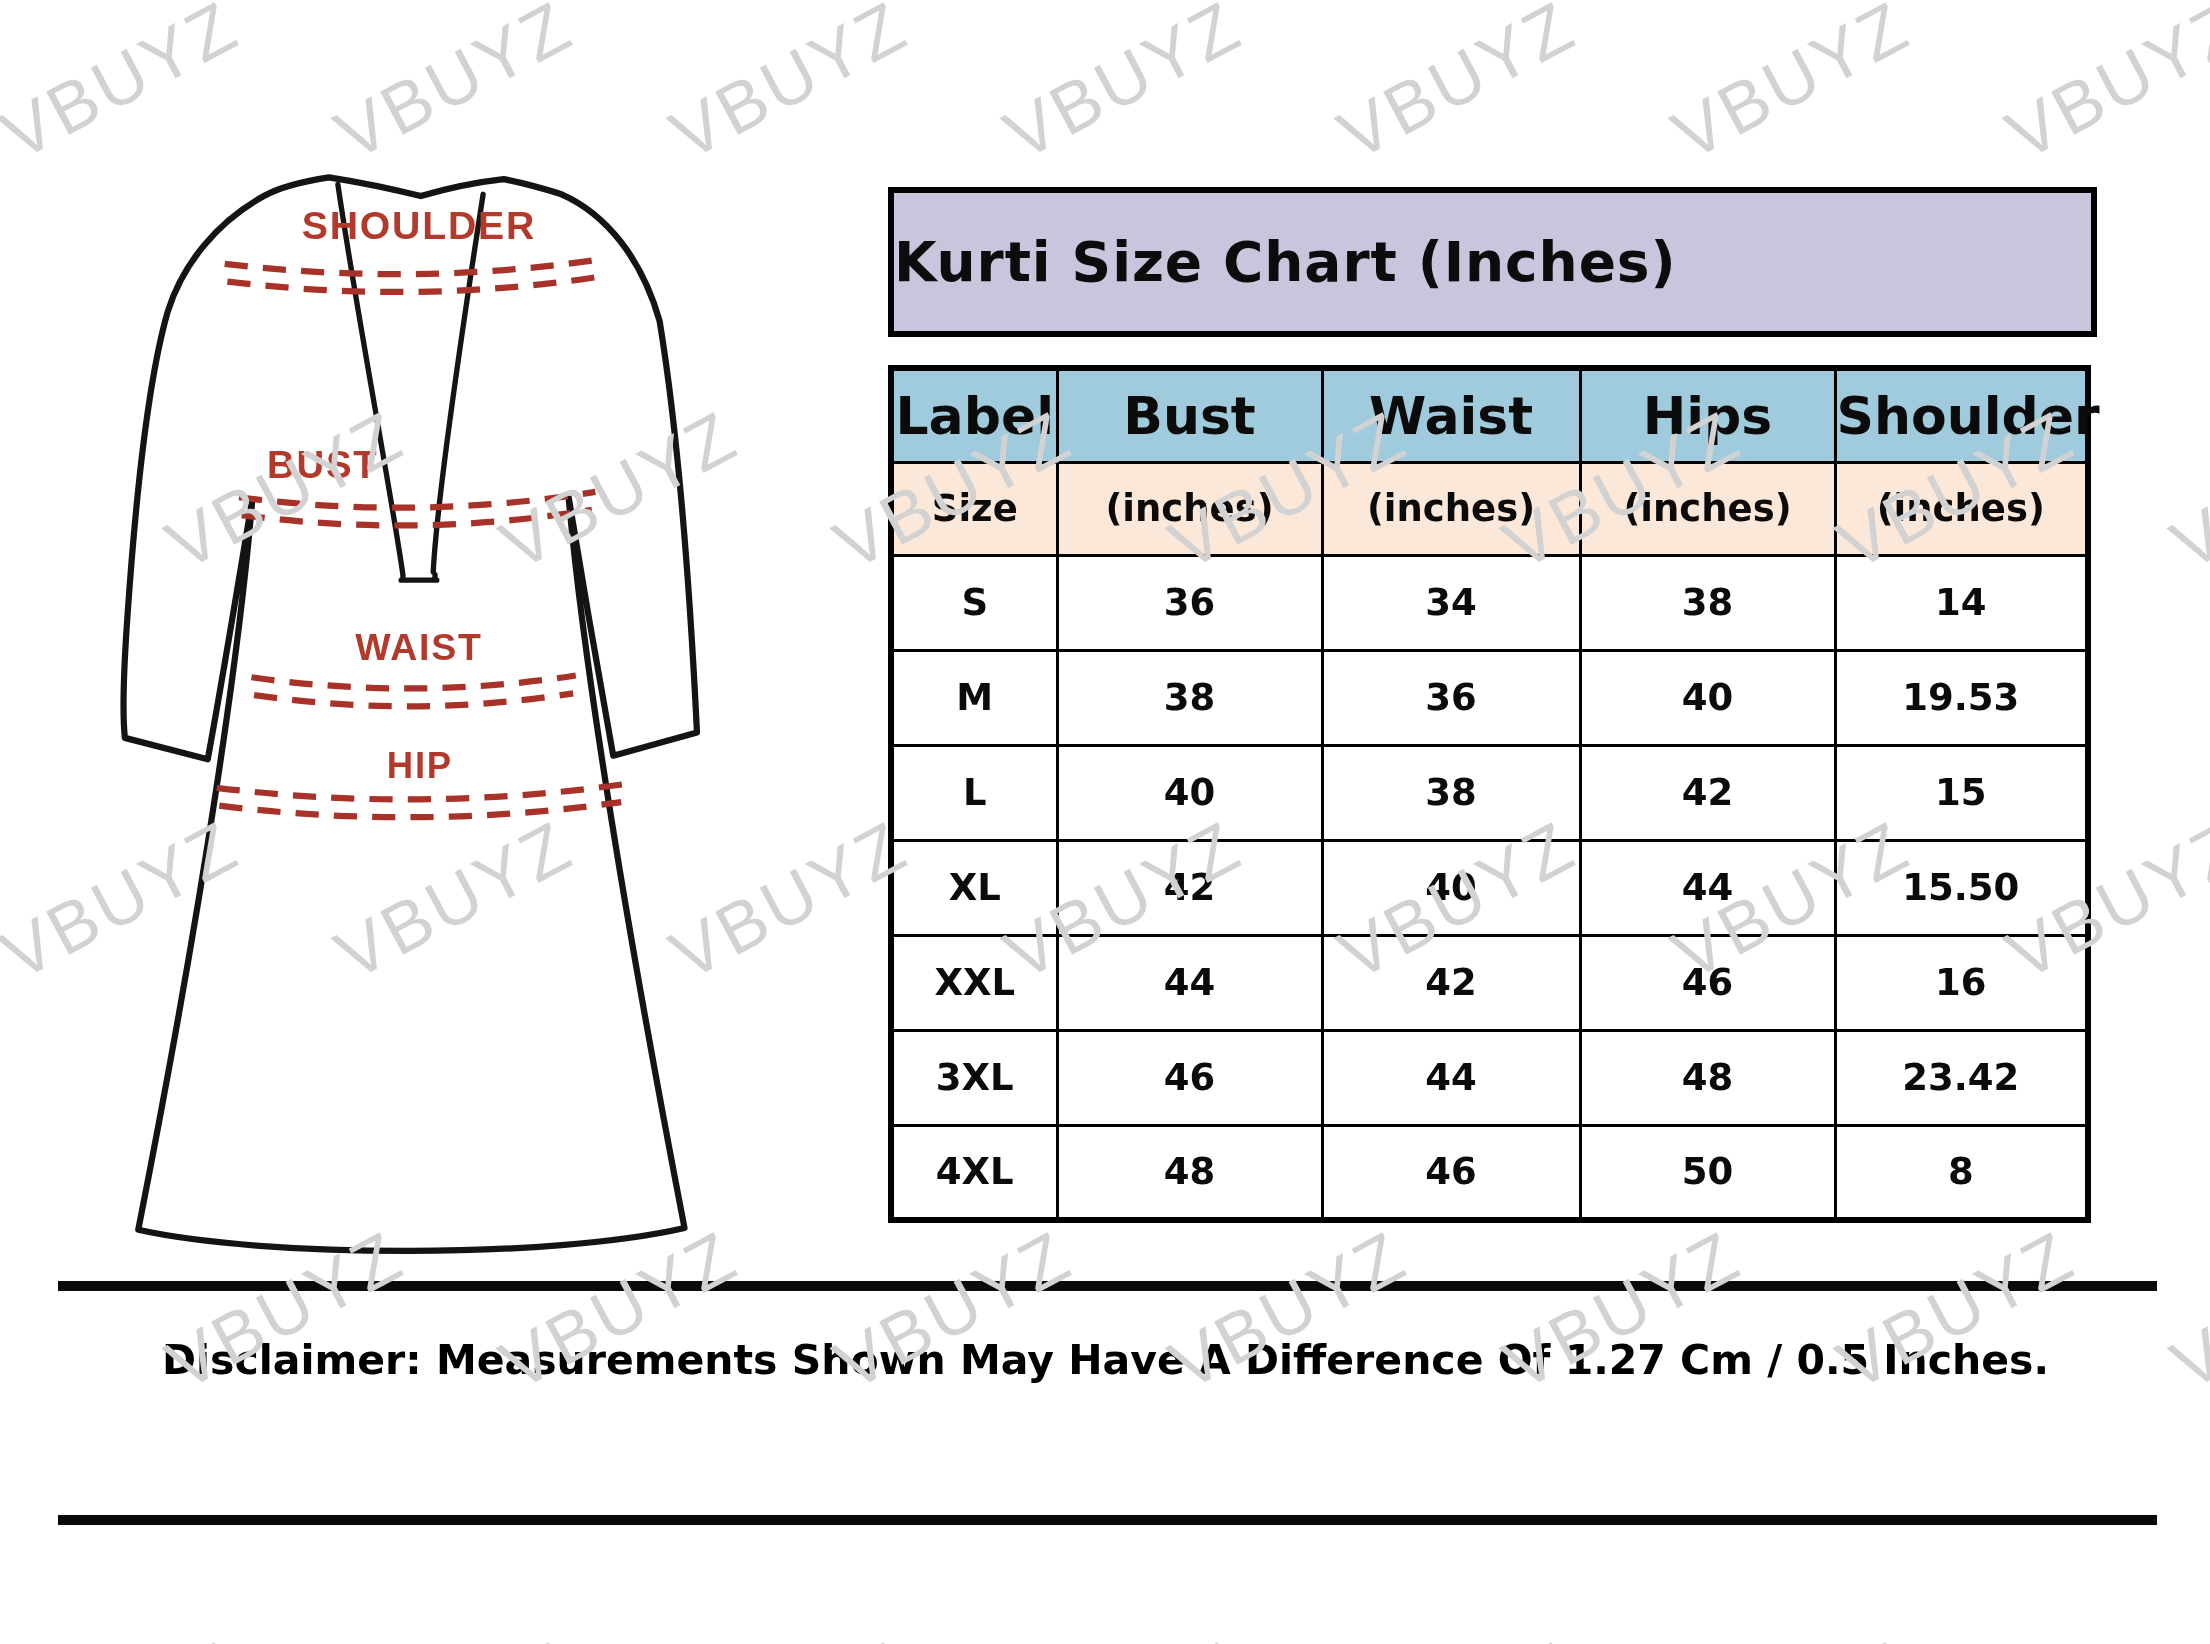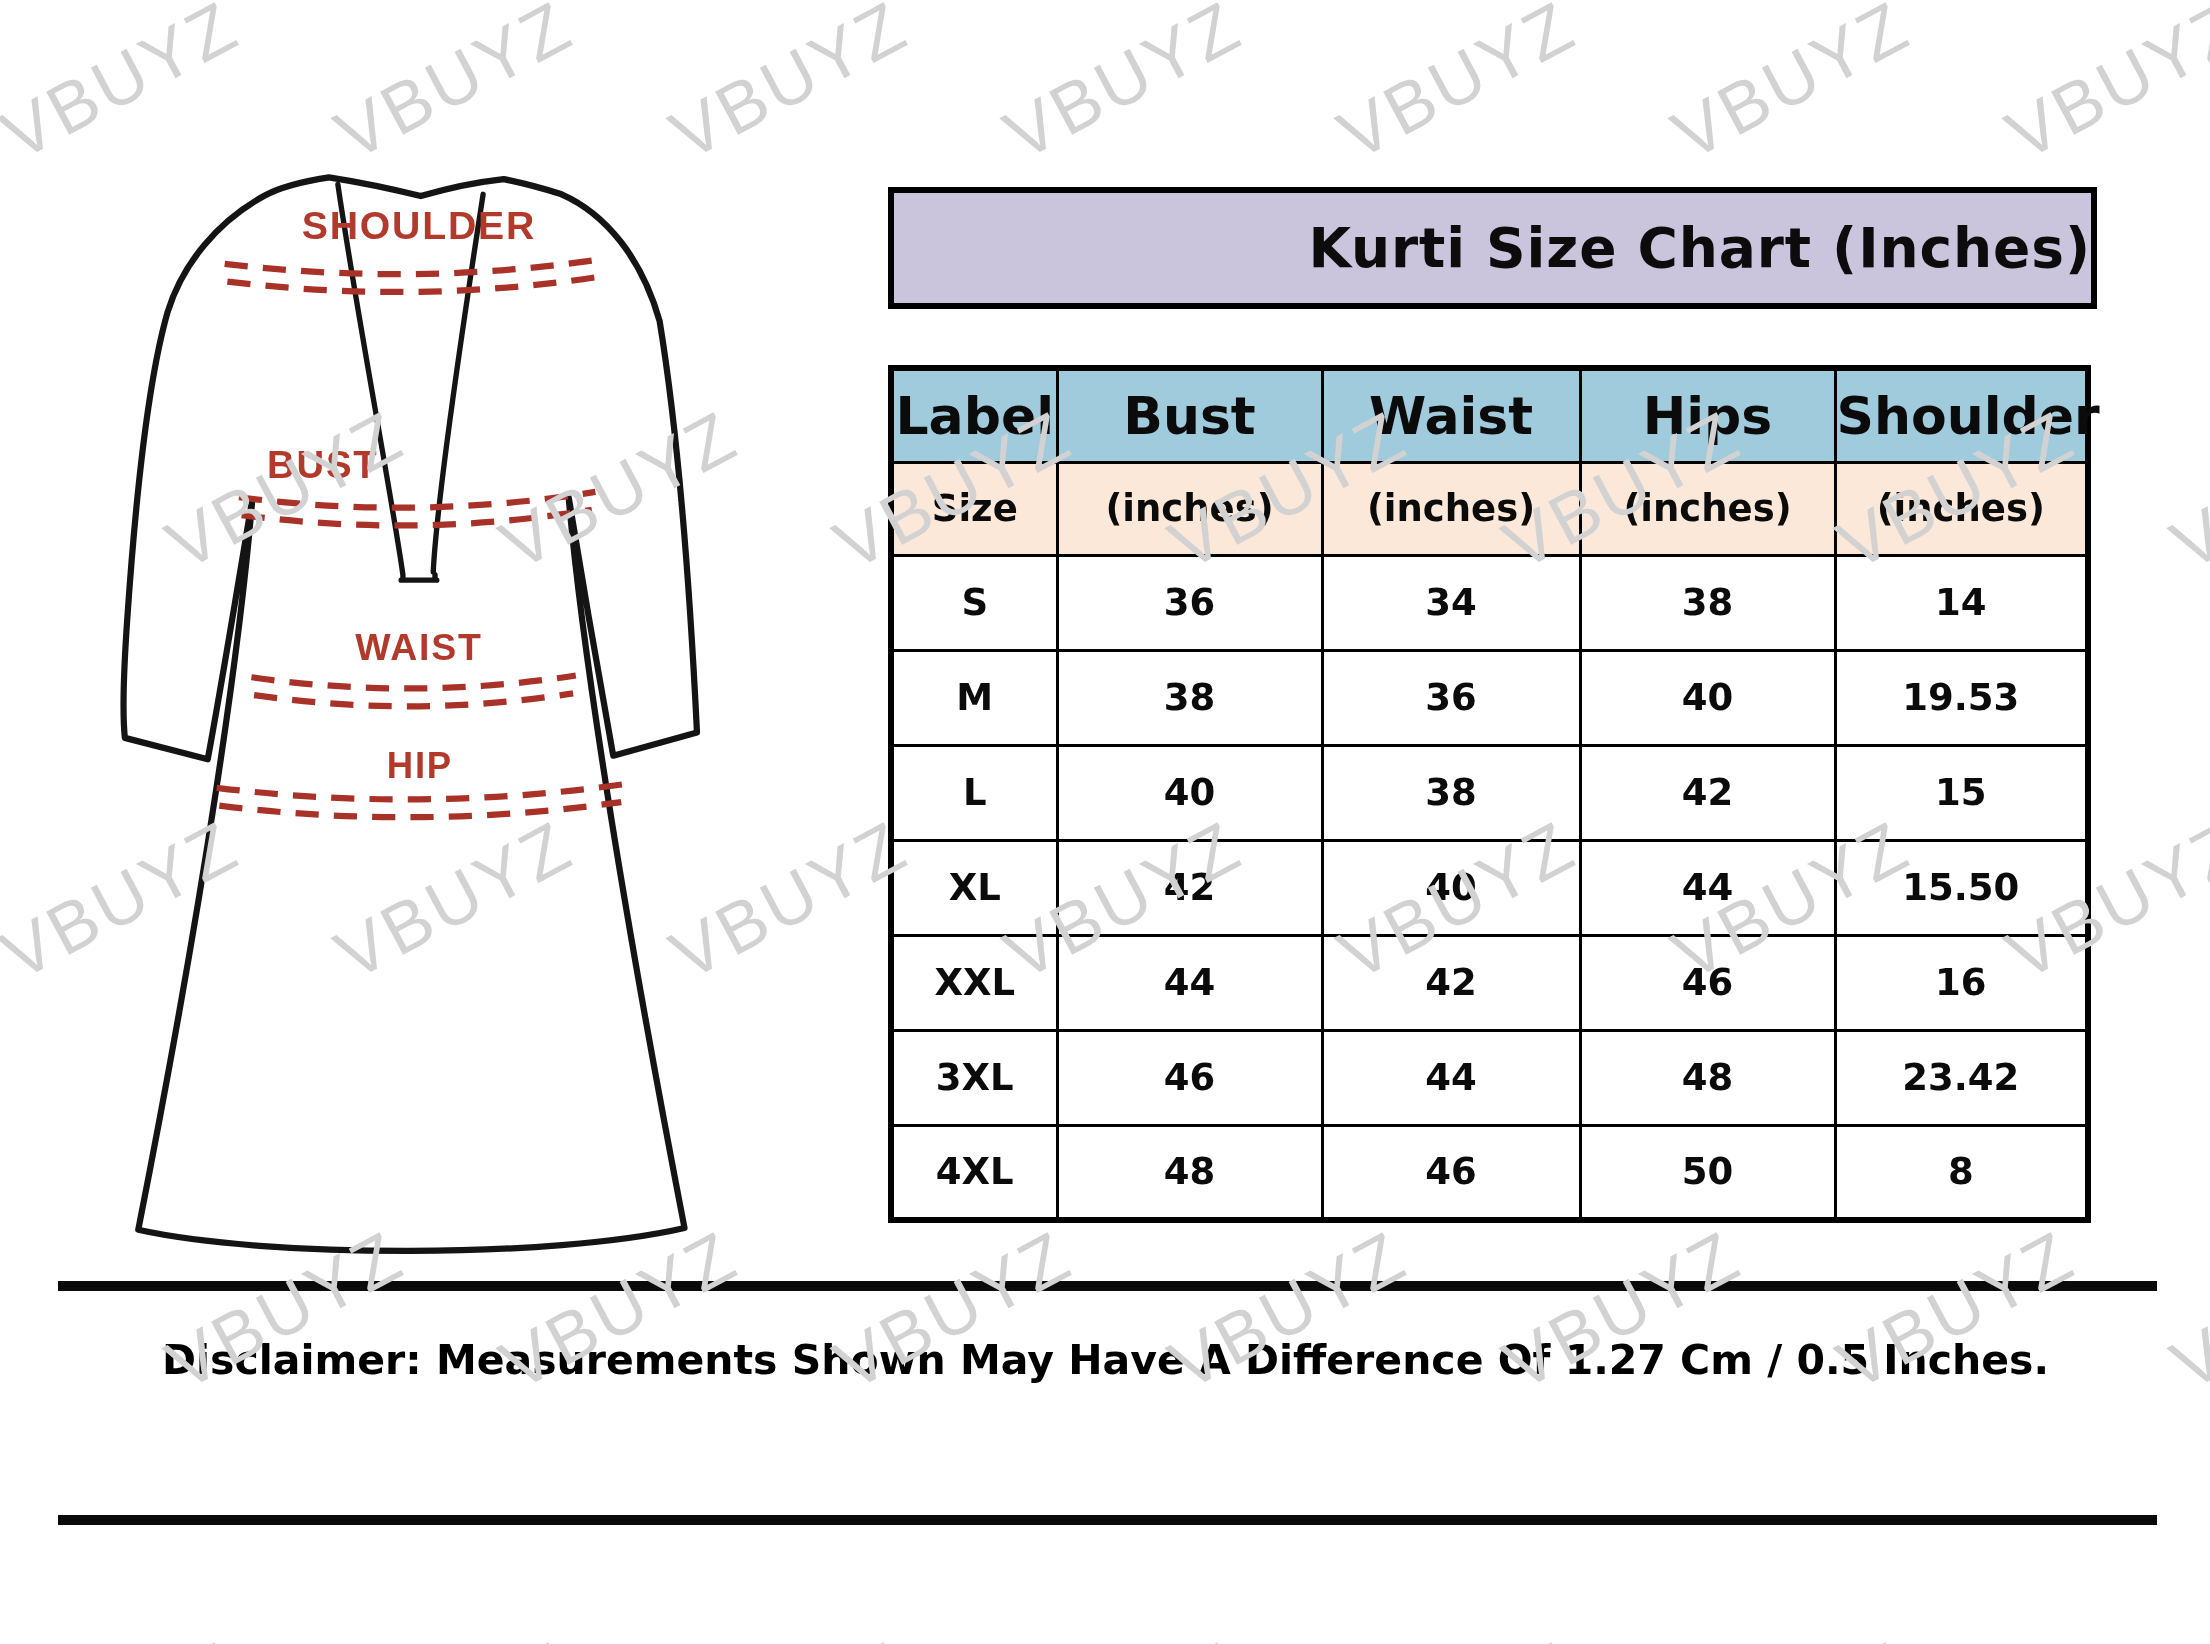--- a/index.html
+++ b/index.html
@@ -17,23 +17,23 @@
   }
   
   #kurti-svg{position:absolute;left:0;top:0;z-index:1;}
   .garment-outline{fill:#ffffff;stroke-linejoin:round;stroke-linecap:round;}
   .placket{fill:none;stroke-linecap:round;}
   .dash-band{fill:none;stroke-linecap:butt;stroke-dasharray:26 17;}
   .measure-label{font-weight:bold;letter-spacing:2px;text-anchor:middle;
     font-family:"Liberation Sans","DejaVu Sans",sans-serif;}
   
   #title-banner{
-    position:absolute;left:888px;top:187px;width:1209px;height:122px;z-index:2;
+    position:absolute;left:888px;top:187px;width:1209px;height:150px;z-index:2;
     box-sizing:border-box;border:6.2px solid #000;
-    display:flex;align-items:center;justify-content:flex-end;
+    display:flex;align-items:center;justify-content:flex-start;
   }
   #title-banner span{font-size:55px;font-weight:bold;color:#0c0c0c;letter-spacing:0.9px;}
   
   #table-wrap{position:absolute;left:888px;top:365px;z-index:2;}
   table.size-chart{border-collapse:collapse;table-layout:fixed;width:1197px;background:#fff;}
   table.size-chart col.c0{width:166px}
   table.size-chart col.c1{width:265px}
   table.size-chart col.c2{width:258px}
   table.size-chart col.c3{width:255px}
   table.size-chart col.c4{width:253px}

